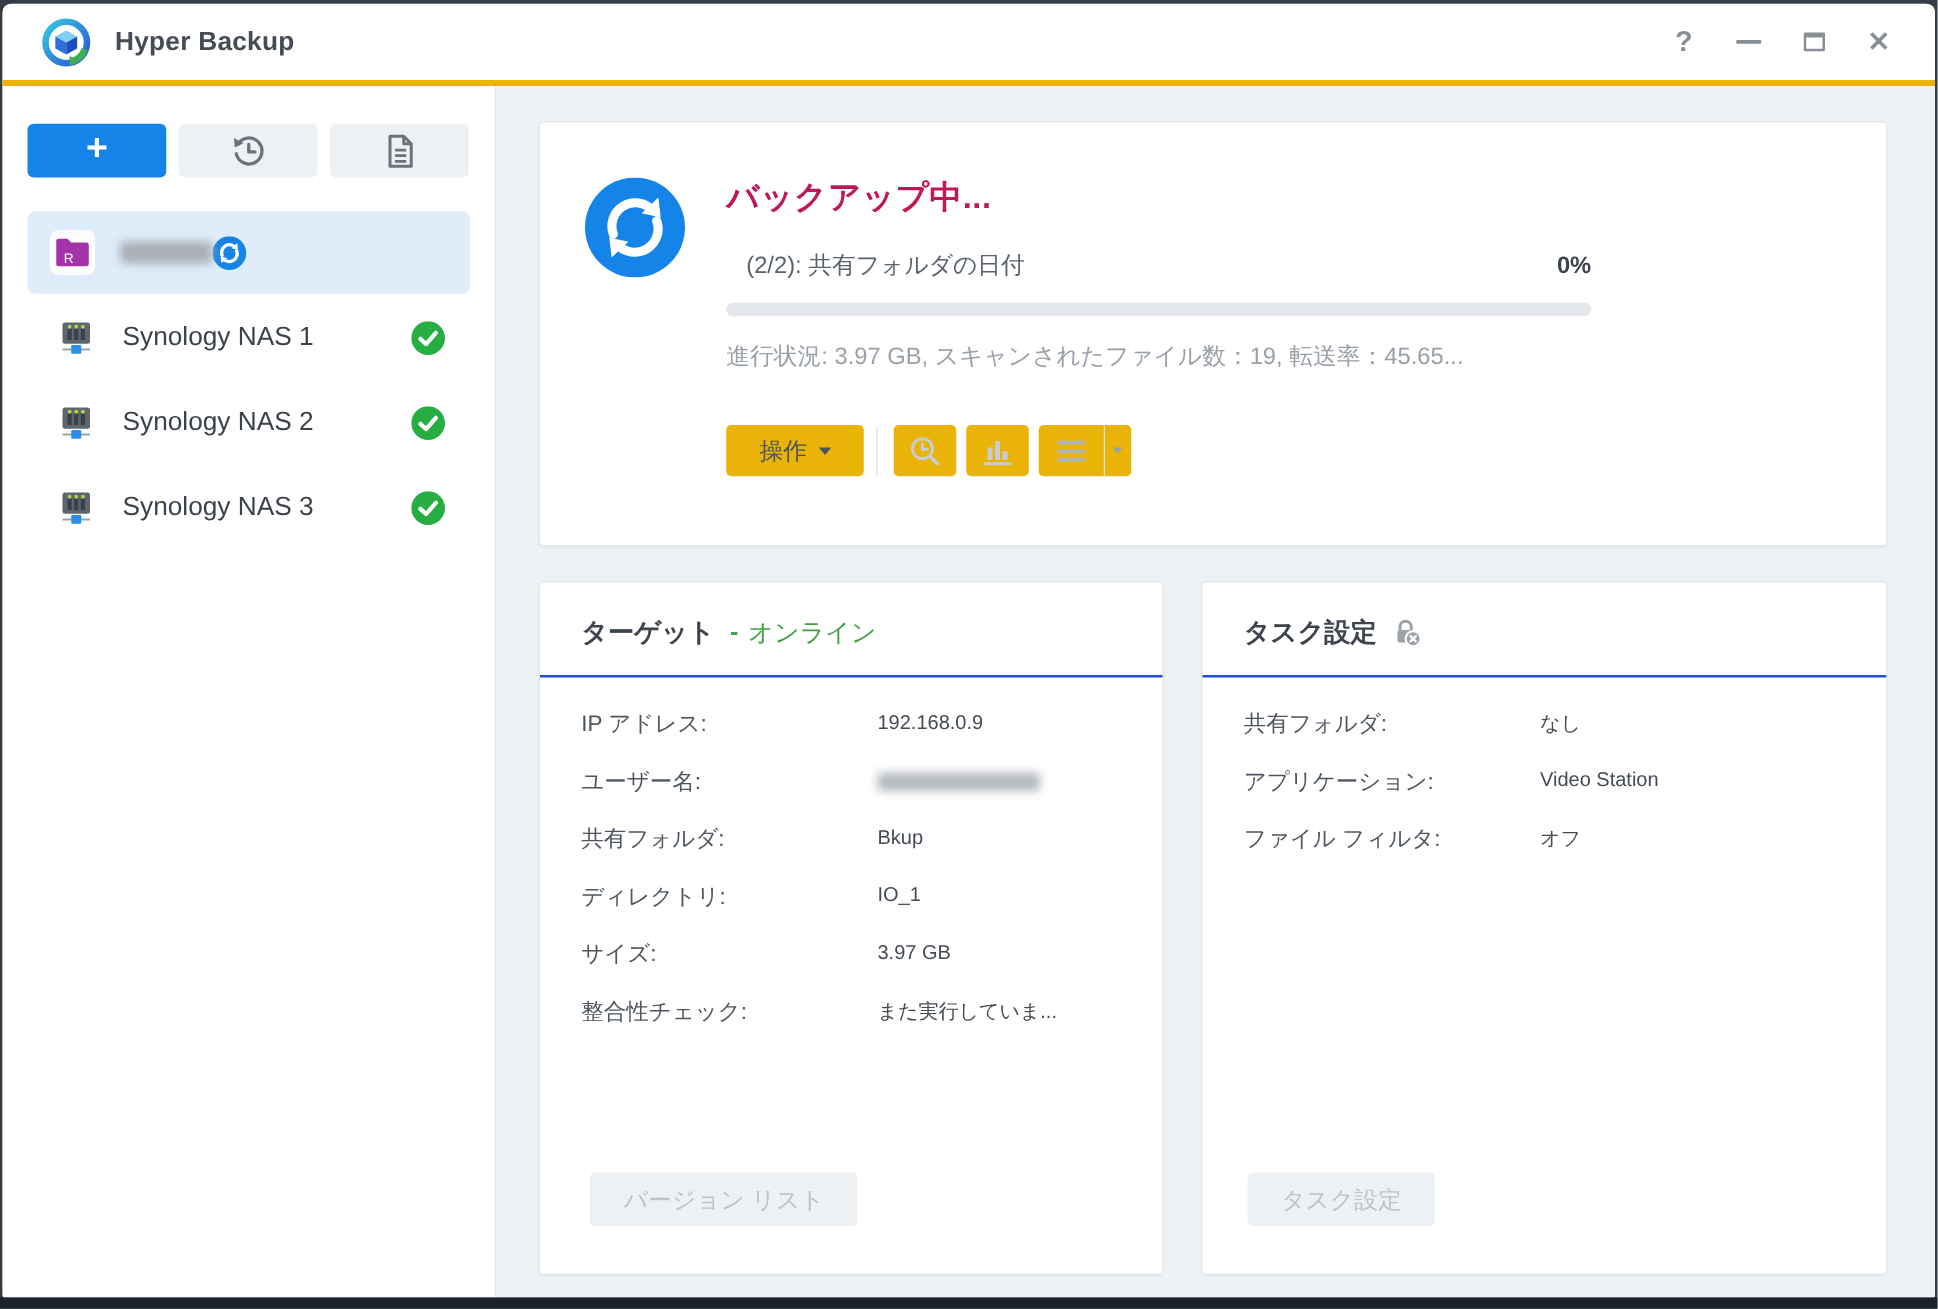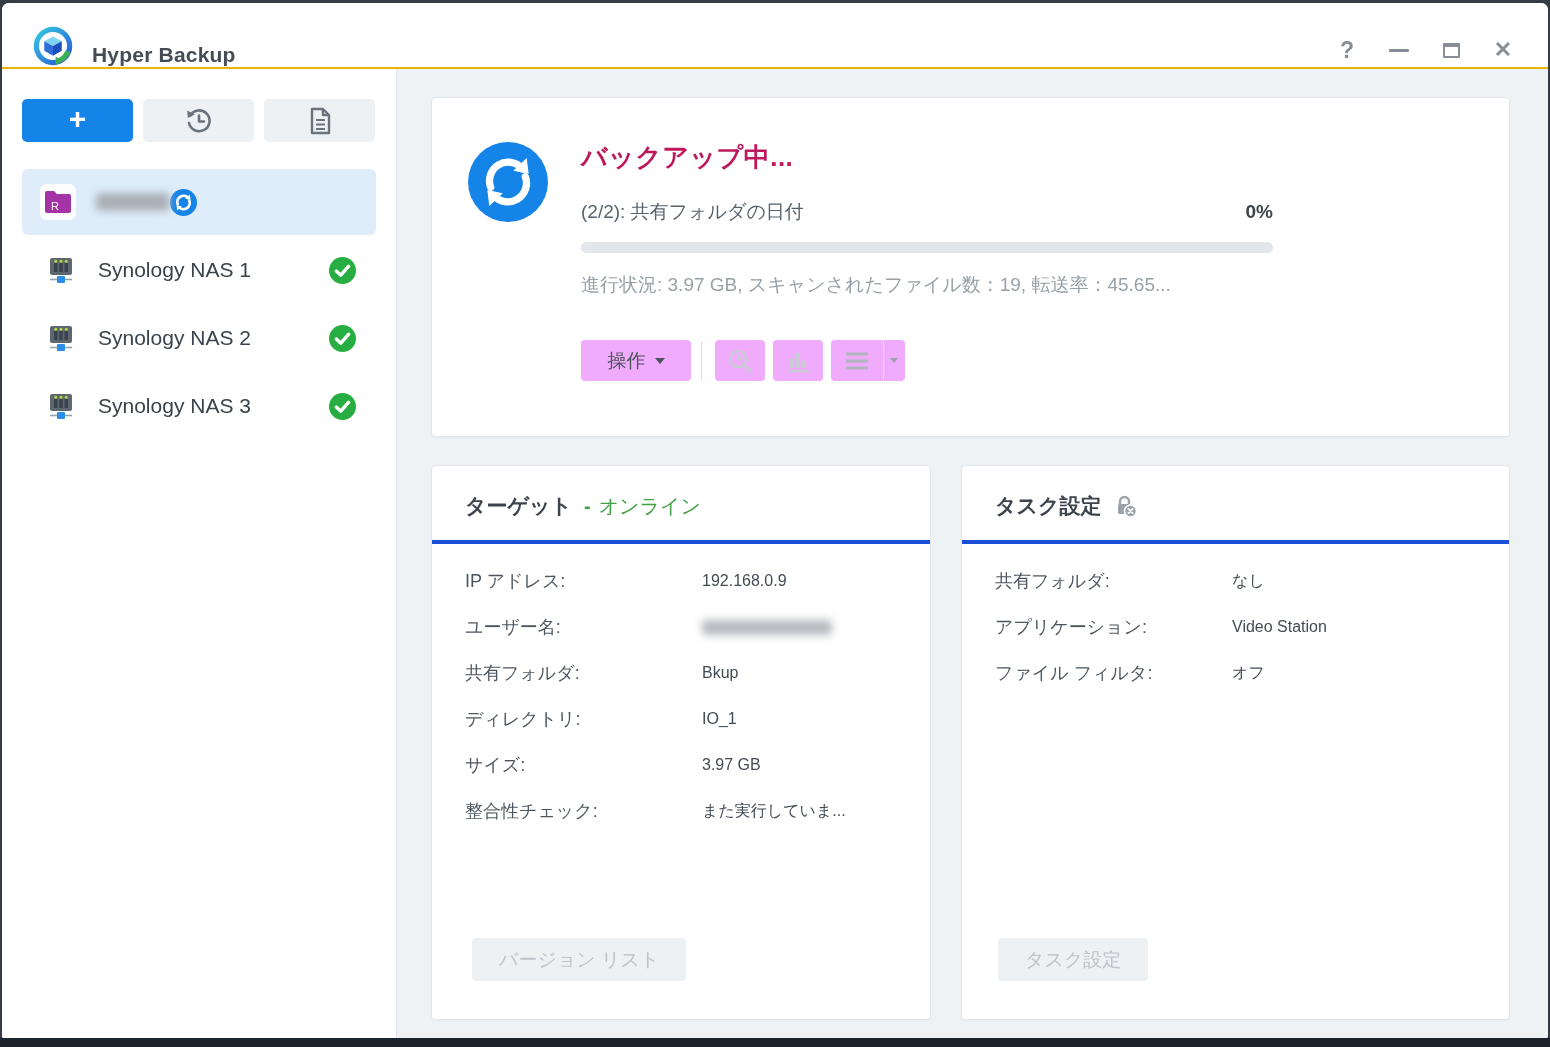--- a/index.html
+++ b/index.html
@@ -8,22 +8,22 @@
     font-family:"Liberation Sans","DejaVu Sans",sans-serif;
     background:#353c45; position:relative; overflow:hidden;
   }
   .window {
     position:absolute; left:2px; top:3px; right:2px; bottom:9px;
     background:#fff; border-radius:7px 7px 2px 2px; overflow:hidden;
     display:flex; flex-direction:column;
   }
   
   .titlebar {
-    height:66px; background:#fff; border-bottom:2px solid #eab308;
-    display:flex; align-items:flex-end; padding:0 28px 0 30px; flex:none;
+    height:66px; background:#fff; border-bottom:5px solid #eab308;
+    display:flex; align-items:center; padding:0 28px 0 30px; flex:none;
   }
   .app-logo { width:42px; height:42px; flex:none; }
   .app-title { font-size:21px; font-weight:bold; color:#454c55; margin-left:18px; letter-spacing:.2px; }
   .titlebar-spacer { flex:1; }
   .win-btn {
     width:34px; height:34px; display:flex; align-items:center; justify-content:center;
     color:#878e96; cursor:pointer; margin-left:18px; background:none; border:none;
   }
   .help-glyph { font-size:23px; font-weight:bold; color:#878e96; }
   .min-glyph { width:20px; height:3px; background:#878e96; border-radius:1px; }
@@ -56,47 +56,47 @@
   
   .main { flex:1; background:#eef2f5; padding:28px 38px 0 34px; min-width:0; }
   .card {
     background:#fff; border:1px solid #e2e6ea; border-radius:4px;
     box-shadow:0 1px 2px rgba(40,50,60,.04);
   }
   .status-card { height:340px; padding:42px 36px 0 36px; display:flex; }
   .big-sync { width:80px; height:80px; flex:none; margin-top:2px; }
   .status-content { margin-left:33px; width:692px; }
   .status-title { font-size:26px; font-weight:bold; color:#be185d; letter-spacing:.5px; }
-  .status-subrow { display:flex; align-items:baseline; justify-content:space-between; margin-top:24px; }
+  .status-subrow { display:flex; align-items:baseline; justify-content:space-between; margin-top:24px;margin-left:16px; }
   .status-subtitle { font-size:19px; color:#59636d; }
   .status-percent { font-size:19px; font-weight:bold; color:#3d444d; }
   .progress-track { margin-top:17px; height:11px; background:#e3e6ea; border-radius:6px; overflow:hidden; }
   .progress-fill { height:100%; background:#1584e8; border-radius:6px; width:0; }
   .status-info { margin-top:19px; font-size:19px; color:#98a0a8; white-space:nowrap; overflow:hidden; }
   .actions-row { margin-top:42px; display:flex; align-items:center; }
   .btn {
-    border:none; border-radius:4px; background:#f0abfc; cursor:pointer;
+    border:none; border-radius:4px; background:#eab308; cursor:pointer;
     display:flex; align-items:center; justify-content:center;
   }
   .operate-btn { width:110px; height:41px; font-size:19px; color:#4b535c; gap:9px; }
   .caret-down { width:0; height:0; border-left:5px solid transparent; border-right:5px solid transparent; border-top:6px solid #4b535c; }
   .v-divider { width:1px; height:40px; background:#dde1e5; margin:0 13px 0 10px; }
   .icon-btn { width:50px; height:41px; margin-right:8px; }
   .split-btn { width:74px; height:41px; margin-right:0; padding:0; }
   .split-main { width:51px; display:flex; align-items:center; justify-content:center; }
   .split-sep { width:1px; height:41px; background:#dfe3e7; }
   .split-caret { width:21px; display:flex; align-items:center; justify-content:center; }
   .split-caret .caret-down { border-top-color:#9aa2ab; border-left-width:4px; border-right-width:4px; border-top-width:5px; }
   
   .cards-row { display:flex; gap:30px; margin-top:28px; }
   .detail-card { height:555px; position:relative; }
   .target-card { width:500px; flex:none; }
   .settings-card { flex:1; }
   .card-header {
-    padding:26px 32px 20px 33px; border-bottom:4px solid #1d4ed8;
+    padding:26px 32px 20px 33px; border-bottom:2px solid #1d4ed8;
     display:flex; align-items:center;
   }
   .card-title { font-size:21px; font-weight:bold; color:#3d444d; }
   .online-sep { font-size:20px; color:#43a047; margin:0 8px 0 12px; font-weight:bold; }
   .online-text { font-size:20px; color:#43a047;text-align:right; }
   .lock-icon { margin-left:13px; }
   .rows { padding:14px 32px 0 33px; }
   .d-row { display:flex; align-items:center; height:46px; }
   .d-label { width:237px; flex:none; font-size:18px; color:#4d565f; }
   .d-value { font-size:16px; color:#434b54; }

